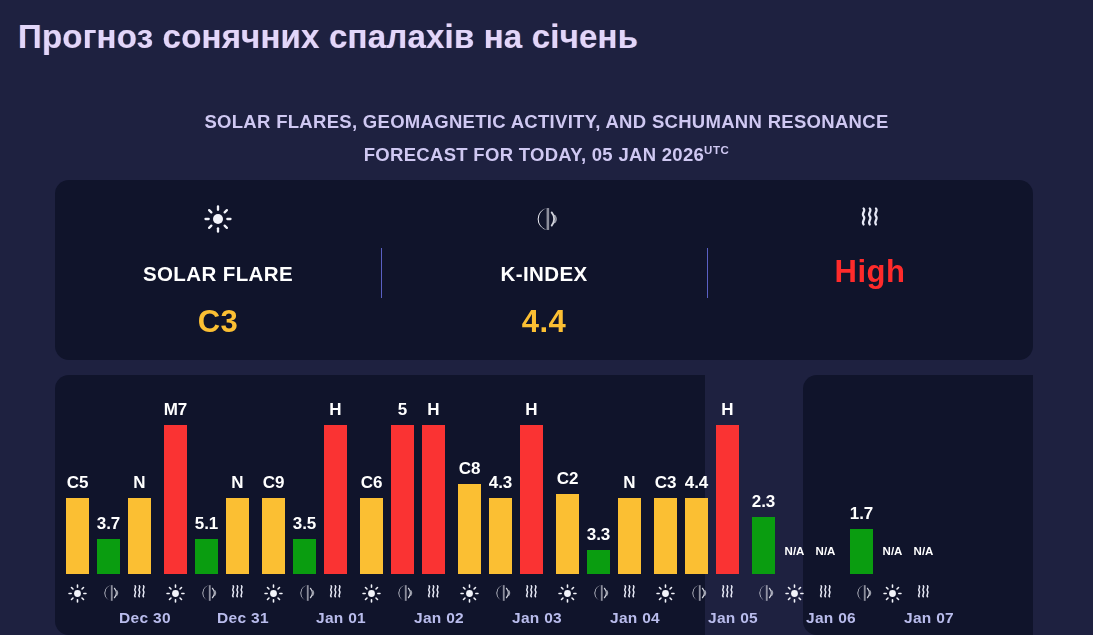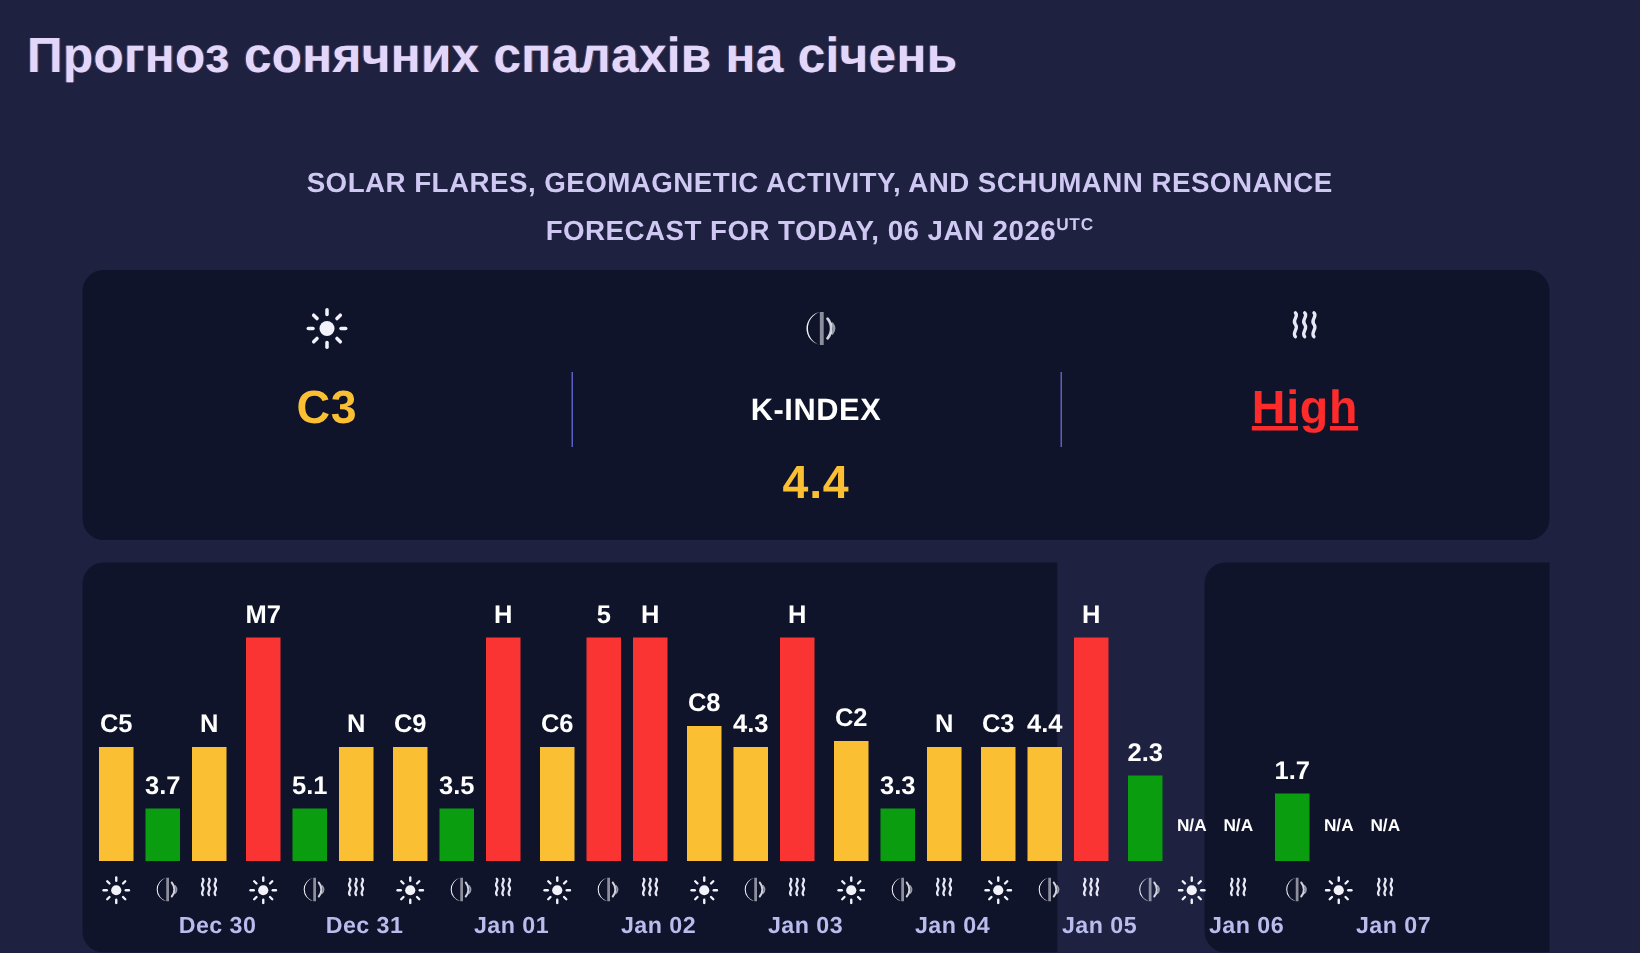--- a/index.html
+++ b/index.html
@@ -171,21 +171,21 @@
 </head>
 <body>
 
 <div id="root">
 
   <div class="page-title">Прогноз сонячних спалахів на січень</div>
 
   <div class="subtitle">
     <div>SOLAR FLARES, GEOMAGNETIC ACTIVITY, AND SCHUMANN RESONANCE</div>
     <div>
-      <span>FORECAST FOR TODAY, 06 JAN 2026</span><span class="utc">UTC</span>
+      <span>FORECAST FOR TODAY, 05 JAN 2026</span><span class="utc">UTC</span>
     </div>
   </div>
 
   <div class="summary-card" id="summary-card">
       <div class="summary-cell">
         <div class="summary-icon">
           <span style="display: flex;">
     <svg width="28" height="28" viewBox="0 0 24 24" aria-hidden="true">
       <circle cx="12" cy="12" r="4.3" fill="#F2F3FA"></circle>
       <g stroke="#F2F3FA" stroke-width="2" stroke-linecap="round">
@@ -194,20 +194,21 @@
         <line x1="1.3" y1="12" x2="4" y2="12"></line>
         <line x1="20" y1="12" x2="22.7" y2="12"></line>
         <line x1="4.4" y1="4.4" x2="6.3" y2="6.3"></line>
         <line x1="17.7" y1="17.7" x2="19.6" y2="19.6"></line>
         <line x1="4.4" y1="19.6" x2="6.3" y2="17.7"></line>
         <line x1="17.7" y1="6.3" x2="19.6" y2="4.4"></line>
       </g>
     </svg>
   </span>
         </div>
+        <div class="summary-label">SOLAR FLARE</div>
         <div class="summary-value" style="color: rgb(251, 191, 51);">C3</div>
       </div>
       <div class="summary-cell">
         <div class="summary-icon">
           <span style="display: flex;">
     <svg width="28" height="28" viewBox="0 0 24 24" aria-hidden="true">
       <path d="M14.2 2.6a9.6 9.6 0 0 0 0 18.8 9.9 9.9 0 0 1 0-18.8z" fill="#F2F3FA"></path>
       <path d="M14.2 2.6h2.2v18.8h-2.2z" fill="#F2F3FA" opacity="0.55"></path>
       <path d="M18.6 6.4a8.6 8.6 0 0 1 0 11.2" fill="none" stroke="#F2F3FA" stroke-width="1.6" stroke-linecap="round" opacity="0.85"></path>
       <path d="M21.3 9.2a4.6 4.6 0 0 1 0 5.6" fill="none" stroke="#F2F3FA" stroke-width="1.4" stroke-linecap="round" opacity="0.6"></path>
@@ -222,21 +223,21 @@
           <span style="display: flex;">
     <svg width="28" height="28" viewBox="0 0 24 24" aria-hidden="true">
       <g fill="none" stroke="#E6E8F5" stroke-width="1.9" stroke-linecap="round">
         <path d="M6.5 3c2.3 2.1 -2.3 4.1 0 6.6s-2.3 4.6 0 7.1"></path>
         <path d="M11.8 3c2.3 2.1 -2.3 4.1 0 6.6s-2.3 4.6 0 7.1"></path>
         <path d="M17.1 3c2.3 2.1 -2.3 4.1 0 6.6s-2.3 4.6 0 7.1"></path>
       </g>
     </svg>
   </span>
         </div>
-        <div class="summary-value" style="color: rgb(255, 43, 43); text-decoration: underline;">High</div>
+        <div class="summary-value" style="color: rgb(255, 43, 43);">High</div>
       </div>
     </div>
 
   <div class="chart-wrap">
     <div class="panel panel-main"></div>
     <div class="panel panel-today"></div>
     <div class="panel panel-future"></div>
 
     <div id="days-layer">
         <div class="day" style="left: 55px;">
@@ -523,21 +524,21 @@
             </div>
           </div>
           <div class="day-label">Jan 03</div>
         </div>
         <div class="day" style="left: 545px;">
           <div class="bars">
             <div class="bar b0" style="height: 80px;">
               <div class="bar-label">C2</div>
               <div class="bar-fill" style="background: rgb(251, 191, 51);"></div>
             </div>
-            <div class="bar b1" style="height: 35px;">
+            <div class="bar b1" style="height: 24px;">
               <div class="bar-label">3.3</div>
               <div class="bar-fill" style="background: rgb(10, 157, 16);"></div>
             </div>
             <div class="bar b2" style="height: 76px;">
               <div class="bar-label">N</div>
               <div class="bar-fill" style="background: rgb(251, 191, 51);"></div>
             </div>
           </div>
           <div class="icon-row">
             <div class="icon-slot">

